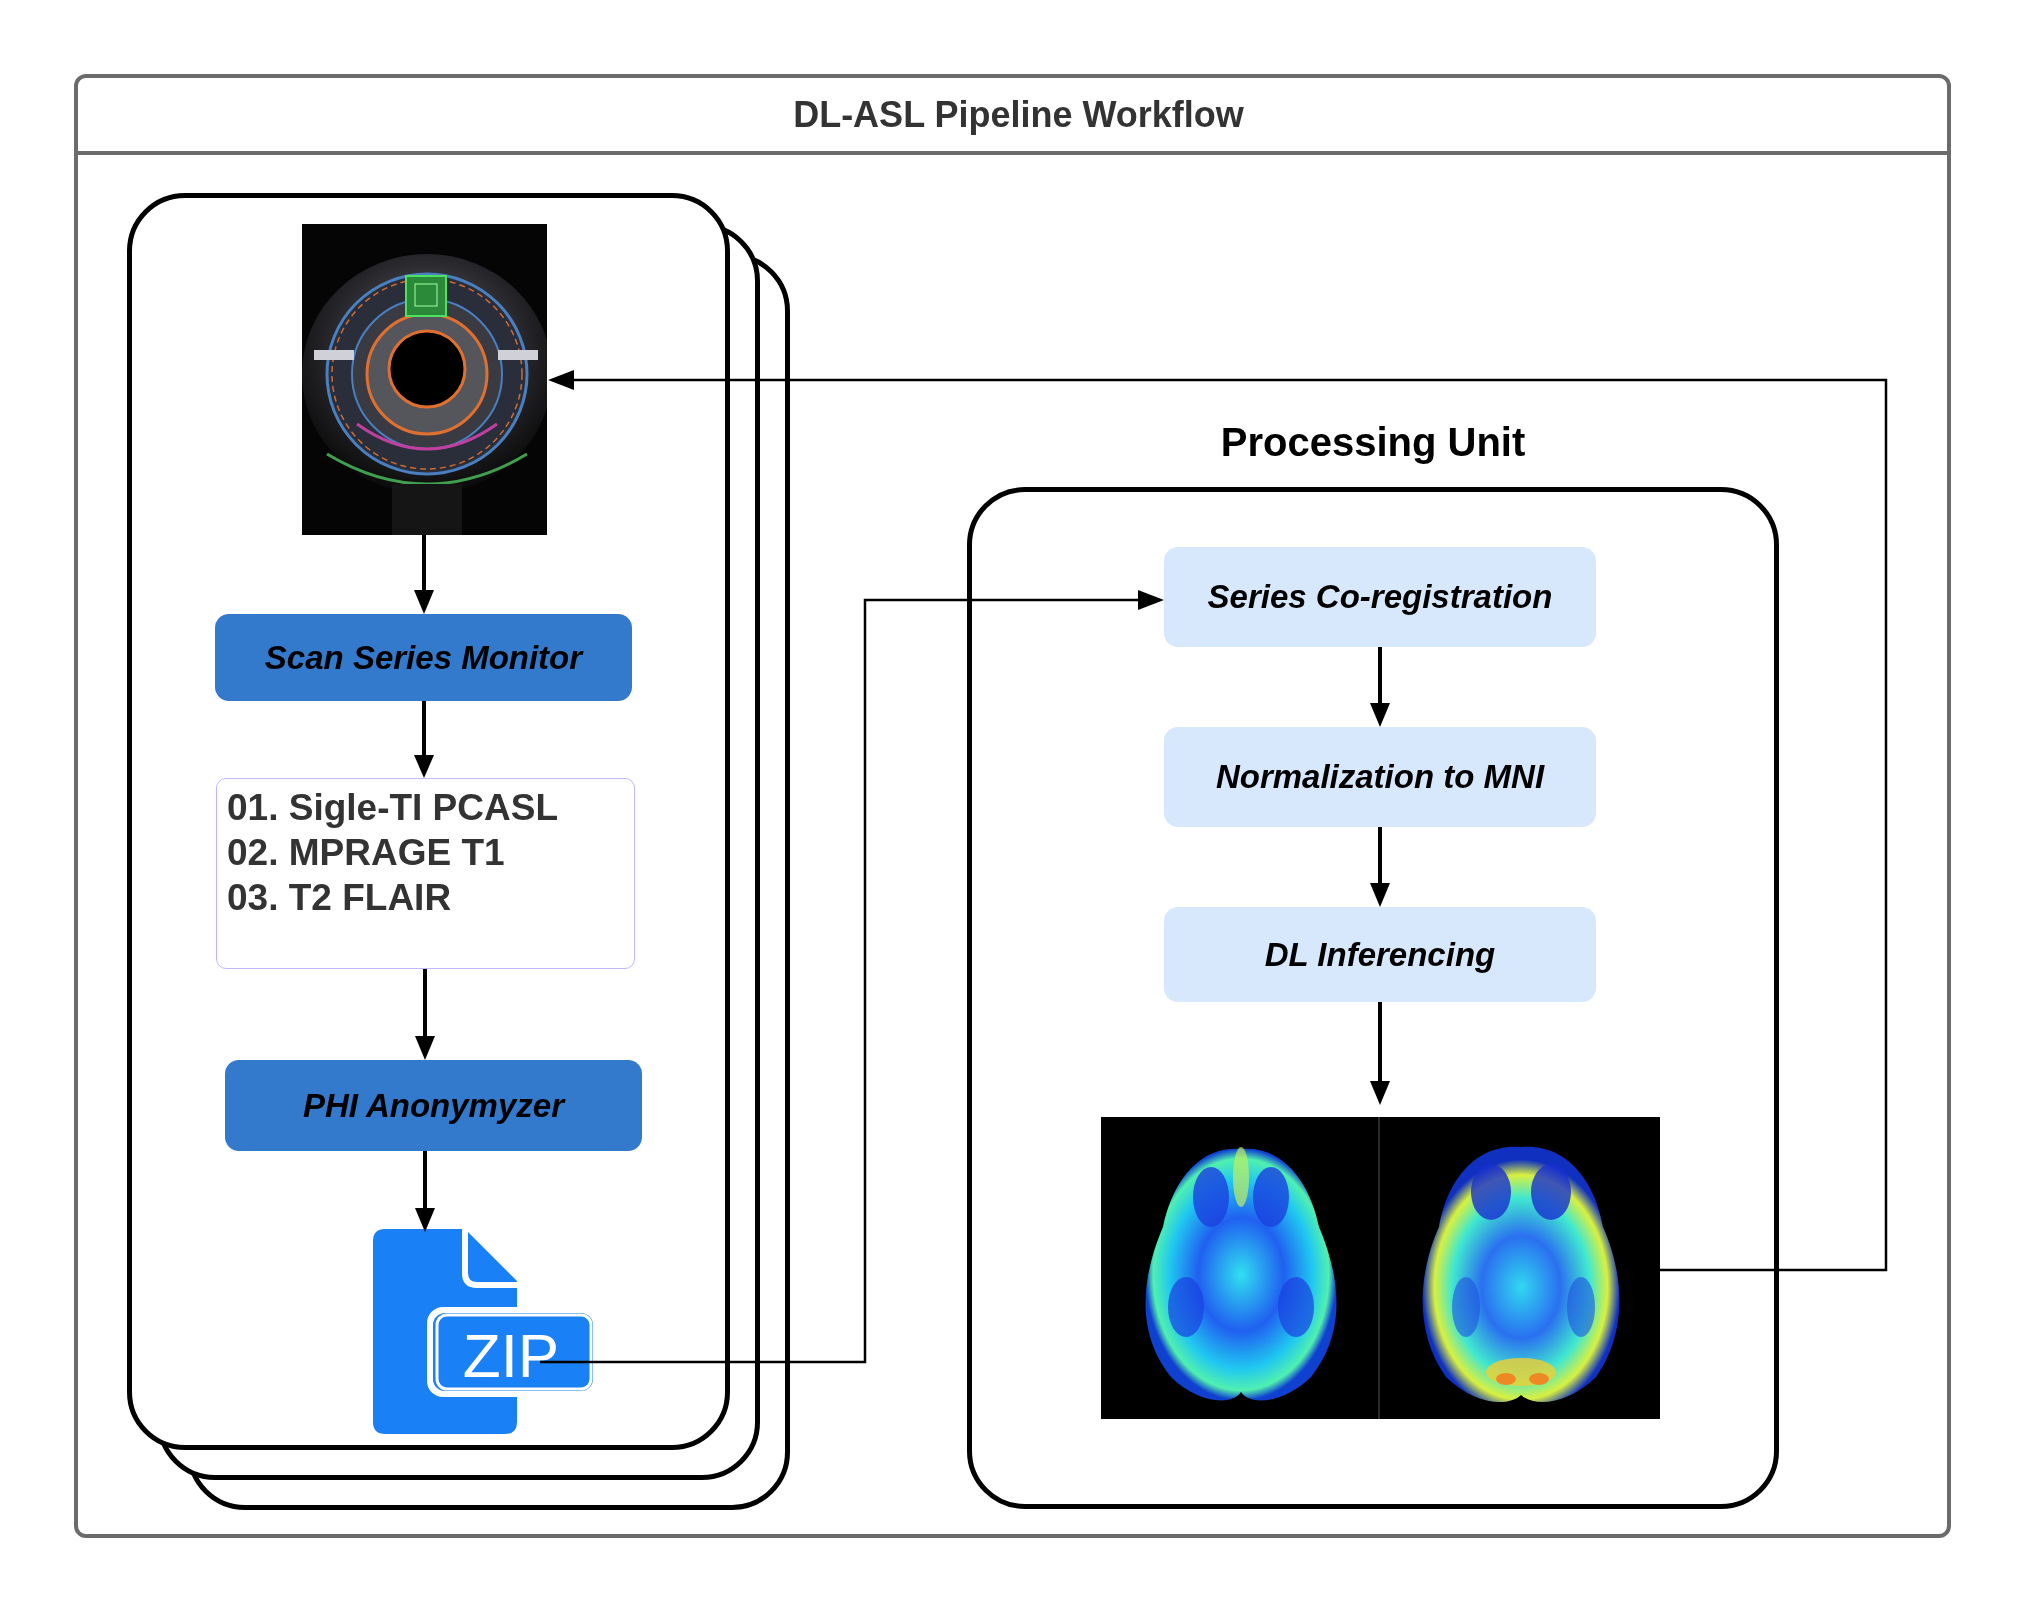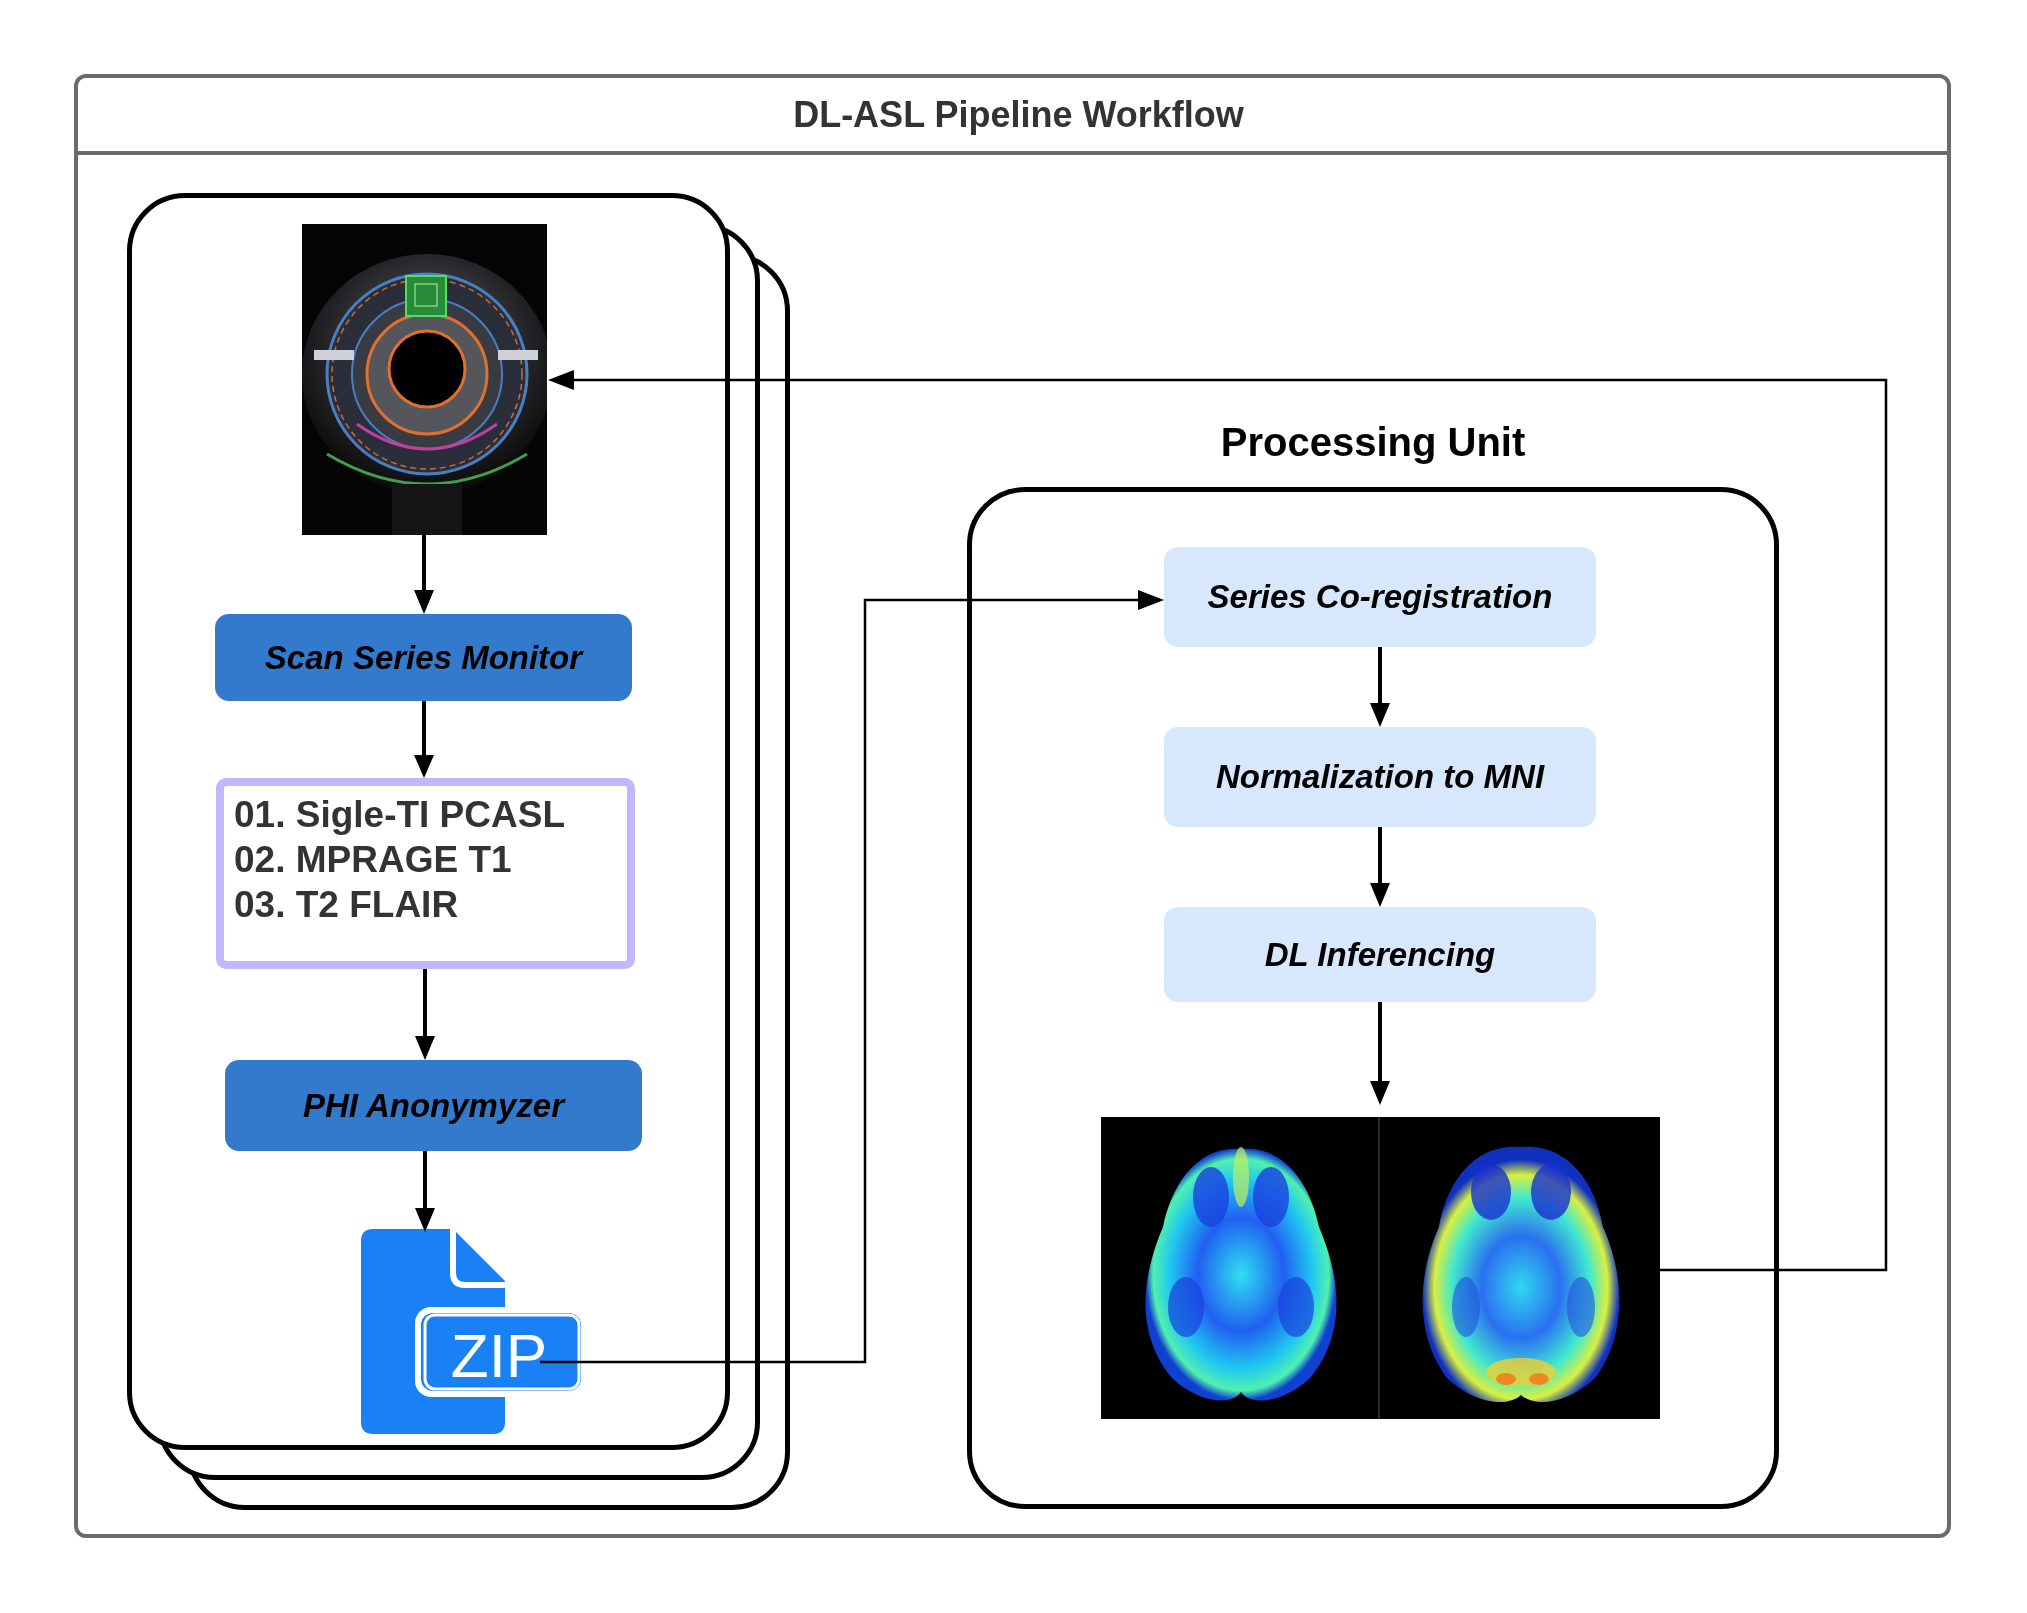--- a/index.html
+++ b/index.html
@@ -14,25 +14,25 @@
   .card { border:5px solid #000; border-radius:58px; background:#fff; }
   #card-back2 { left:187px; top:253px; width:603px; height:1257px; }
   #card-back1 { left:157px; top:223px; width:603px; height:1257px; }
   #card-front { left:127px; top:193px; width:603px; height:1257px; }
   #mri-image { left:302px; top:224px; width:245px; height:311px; background:#0a0a0a; overflow:hidden; }
   .blue-btn { background:#3379cc; border-radius:14px; color:#000000; font-style:italic;
               font-weight:bold; font-size:33px; text-align:center; display:flex;
               align-items:center; justify-content:center; }
   #scan-monitor { left:215px; top:614px; width:417px; height:87px; }
   #phi-anon { left:217px; top:1060px; width:417px; height:91px;margin-left:8px; }
-  #series-list { left:216px; top:778px; width:419px; height:191px; border:8px solid #c4b5fd;
+  #series-list { left:216px; top:778px; width:419px; height:191px; border:1px solid #c4b5fd;
                  border-radius:10px; background:#fff; padding:6px 0 0 10px;
                  font-size:37px; font-weight:bold; color:#333; line-height:45px; }
   #series-list div { white-space:nowrap; }
-  #zip-icon { left:320px; top:1229px; width:222px; height:205px;padding-left:41px; }
+  #zip-icon { left:332px; top:1229px; width:222px; height:205px;padding-left:41px; }
   #proc-title { left:967px; top:420px; width:812px; height:60px; text-align:center;
                 font-size:40px; font-weight:bold; color:#000; }
   #proc-unit { left:967px; top:487px; width:812px; height:1022px; border:5px solid #000;
                border-radius:58px; background:#fff; }
   .light-btn { background:#d8e8fc; border-radius:14px; color:#000; font-style:italic;
                font-weight:bold; font-size:33px; display:flex; align-items:center;
                justify-content:center; }
   #step-coreg { left:1164px; top:547px; width:432px; height:100px; }
   #step-norm { left:1164px; top:727px; width:432px; height:100px; }
   #step-dl { left:1164px; top:907px; width:432px; height:95px; }

